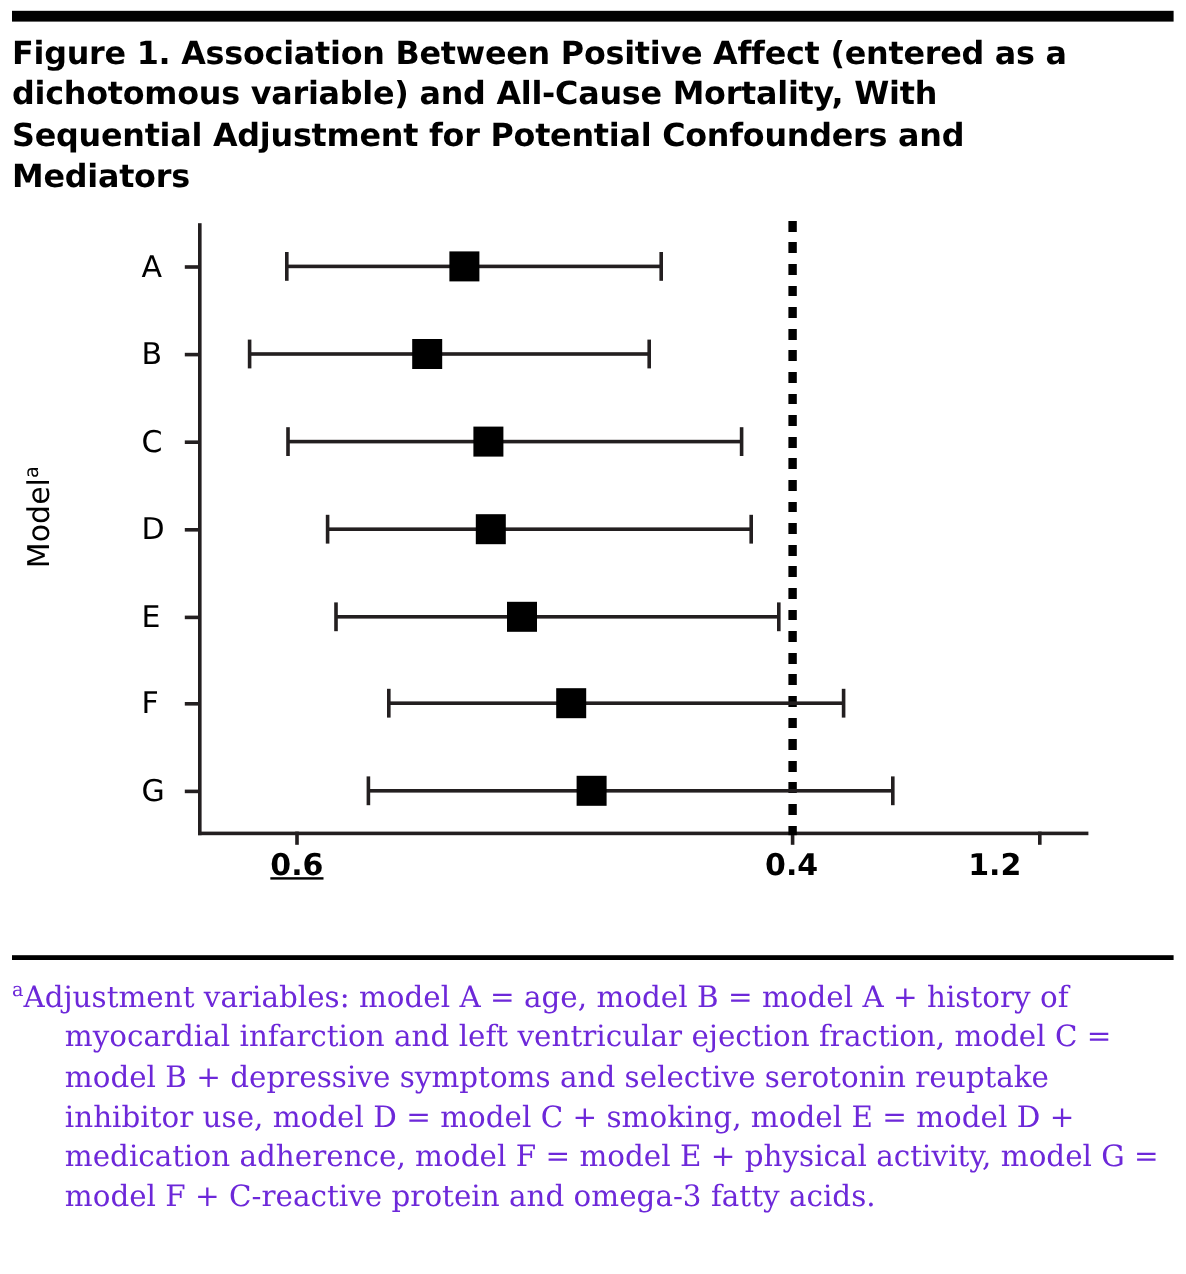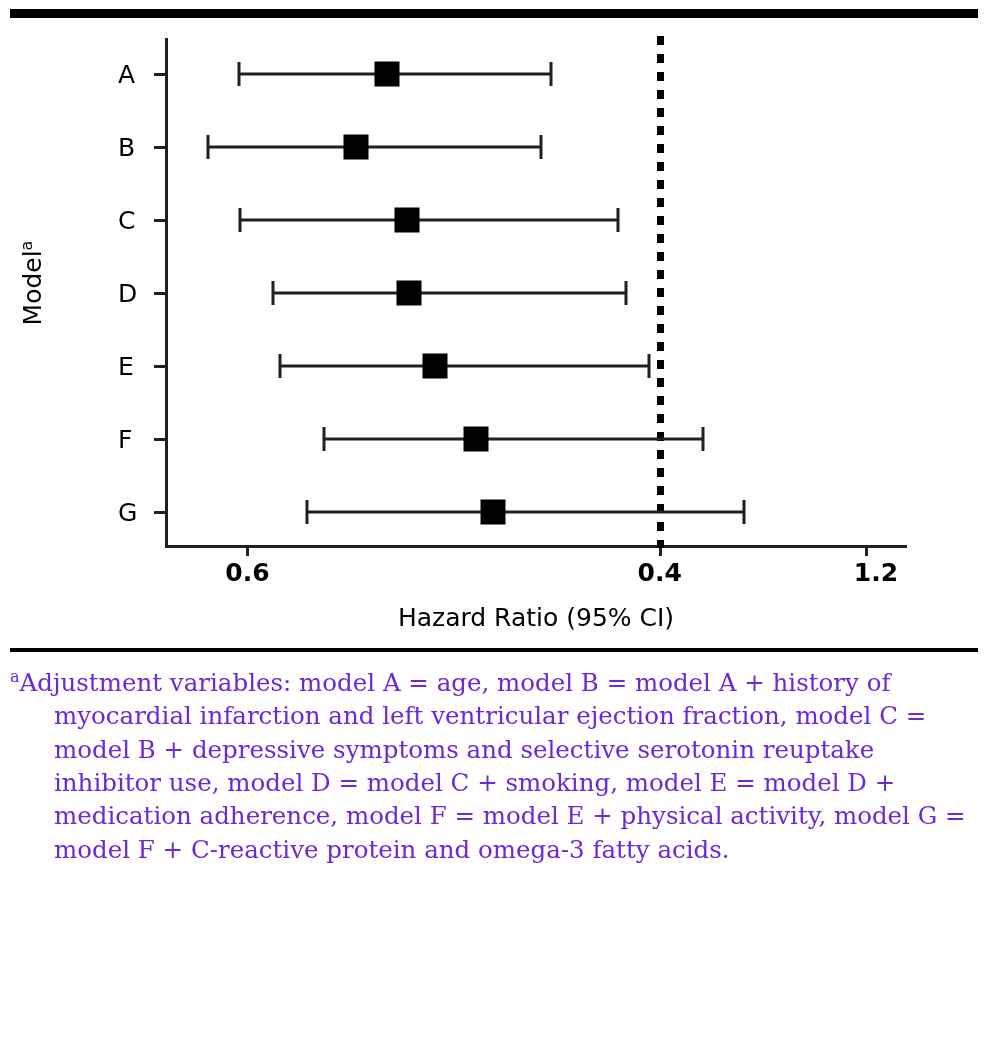--- a/index.html
+++ b/index.html
@@ -156,36 +156,37 @@
   }
   .footnote sup { font-size: 16px; vertical-align: super; }
 </style>
 </head>
 <body>
 
 <div class="figure">
 
   <div class="top-rule"></div>
 
+  <div class="fig-title">Figure 1. Association Between Positive Affect (entered as a dichotomous variable) and All-Cause Mortality, With Sequential Adjustment for Potential Confounders and Mediators</div>
 
   <div class="plot-wrap">
     <div class="y-axis-title">
       <span>Model</span><sup>a</sup>
     </div>
 
     <div class="axis-line-y"></div>
     <div class="axis-line-x"></div>
 
     <div id="plot-dynamic">
         <div class="tick-x" style="left: 236.444px;"></div>
-        <div class="xtick-label" style="left: 237.444px;">0.6</div>
+        <div class="xtick-label" style="left: 237.444px; text-decoration: underline;">0.6</div>
         <div class="tick-x" style="left: 648.667px;"></div>
         <div class="xtick-label" style="left: 649.667px;">0.4</div>
         <div class="tick-x" style="left: 854.778px;"></div>
-        <div class="xtick-label" style="left: 866px;">1.2</div>
+        <div class="xtick-label" style="left: 819px;">1.2</div>
         <div class="ref-line" style="left: 646.667px;"></div>
         <div class="tick-y" style="top: 45.4286px;"></div>
         <div class="ytick-label" style="top: 46.4286px;">A</div>
         <div class="ci-line" style="left: 229.2px; width: 312.258px; top: 46.4286px;"></div>
         <div class="cap" style="left: 229.2px; top: 46.4286px;"></div>
         <div class="cap" style="left: 541.458px; top: 46.4286px;"></div>
         <div class="point" style="left: 376.569px; top: 46.4286px;"></div>
         <div class="tick-y" style="top: 118.286px;"></div>
         <div class="ytick-label" style="top: 119.286px;">B</div>
         <div class="ci-line" style="left: 198.283px; width: 332.869px; top: 119.286px;"></div>
@@ -217,21 +218,20 @@
         <div class="cap" style="left: 692.95px; top: 410.714px;"></div>
         <div class="point" style="left: 466.228px; top: 410.714px;"></div>
         <div class="tick-y" style="top: 482.571px;"></div>
         <div class="ytick-label" style="top: 483.571px;">G</div>
         <div class="ci-line" style="left: 297.217px; width: 436.956px; top: 483.571px;"></div>
         <div class="cap" style="left: 297.217px; top: 483.571px;"></div>
         <div class="cap" style="left: 734.172px; top: 483.571px;"></div>
         <div class="point" style="left: 482.717px; top: 483.571px;"></div>
       </div>
 
-    <div class="x-axis-title">Hazard Ratio (95% CI)</div>
   </div>
 
   <div class="bottom-rule"></div>
 
   <div class="footnote">
     <sup>a</sup><span>Adjustment variables: model A = age, model B = model A + history of myocardial infarction and left ventricular ejection fraction, model C = model B + depressive symptoms and selective serotonin reuptake inhibitor use, model D = model C + smoking, model E = model D + medication adherence, model F = model E + physical activity, model G = model F + C-reactive protein and omega-3 fatty acids.</span>
   </div>
 
 </div>
 

